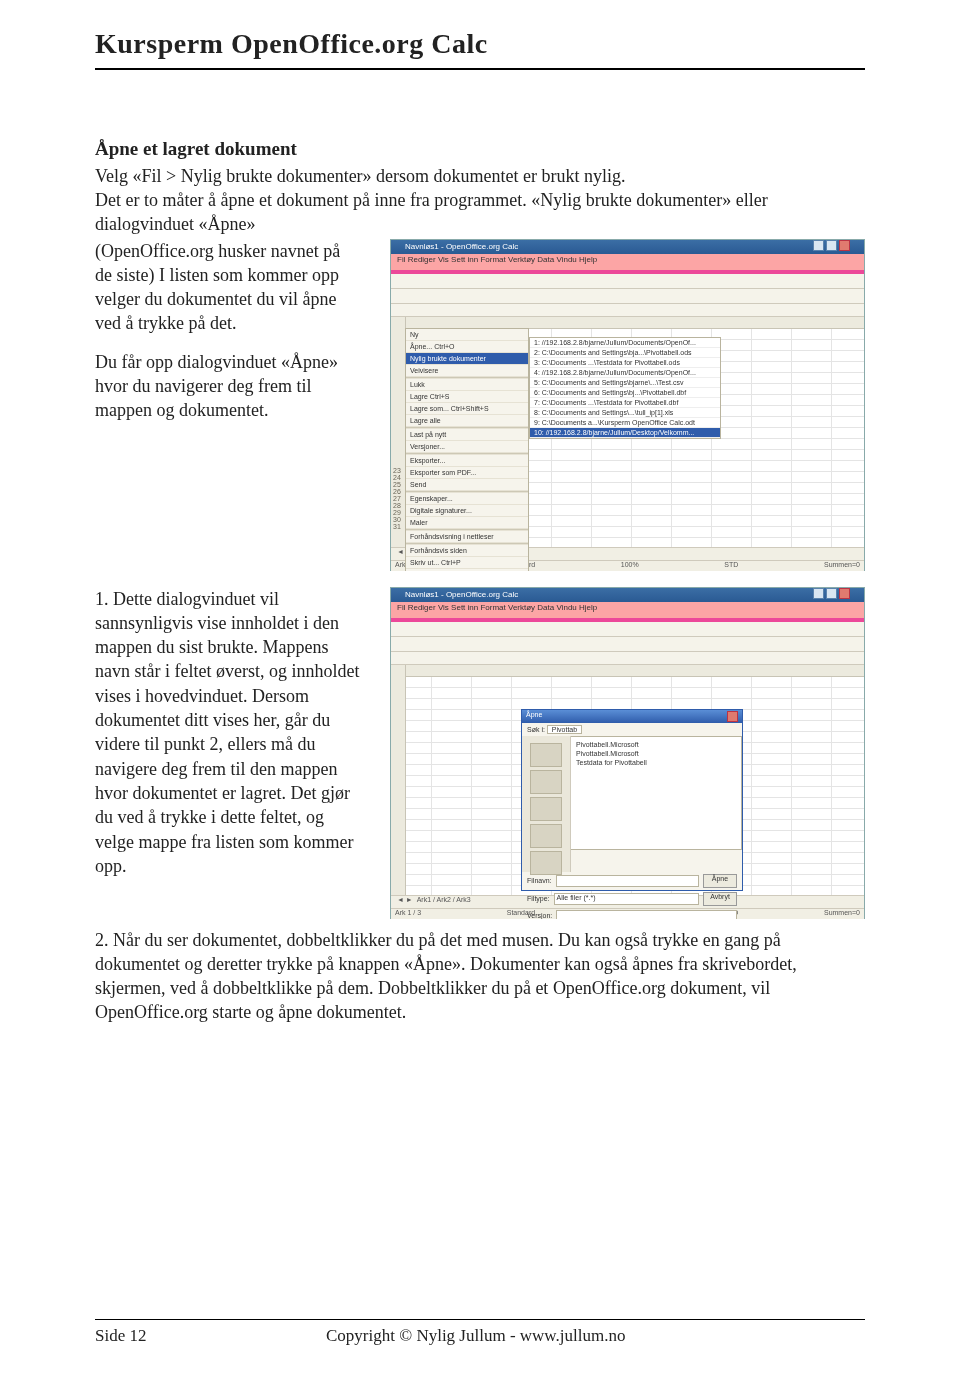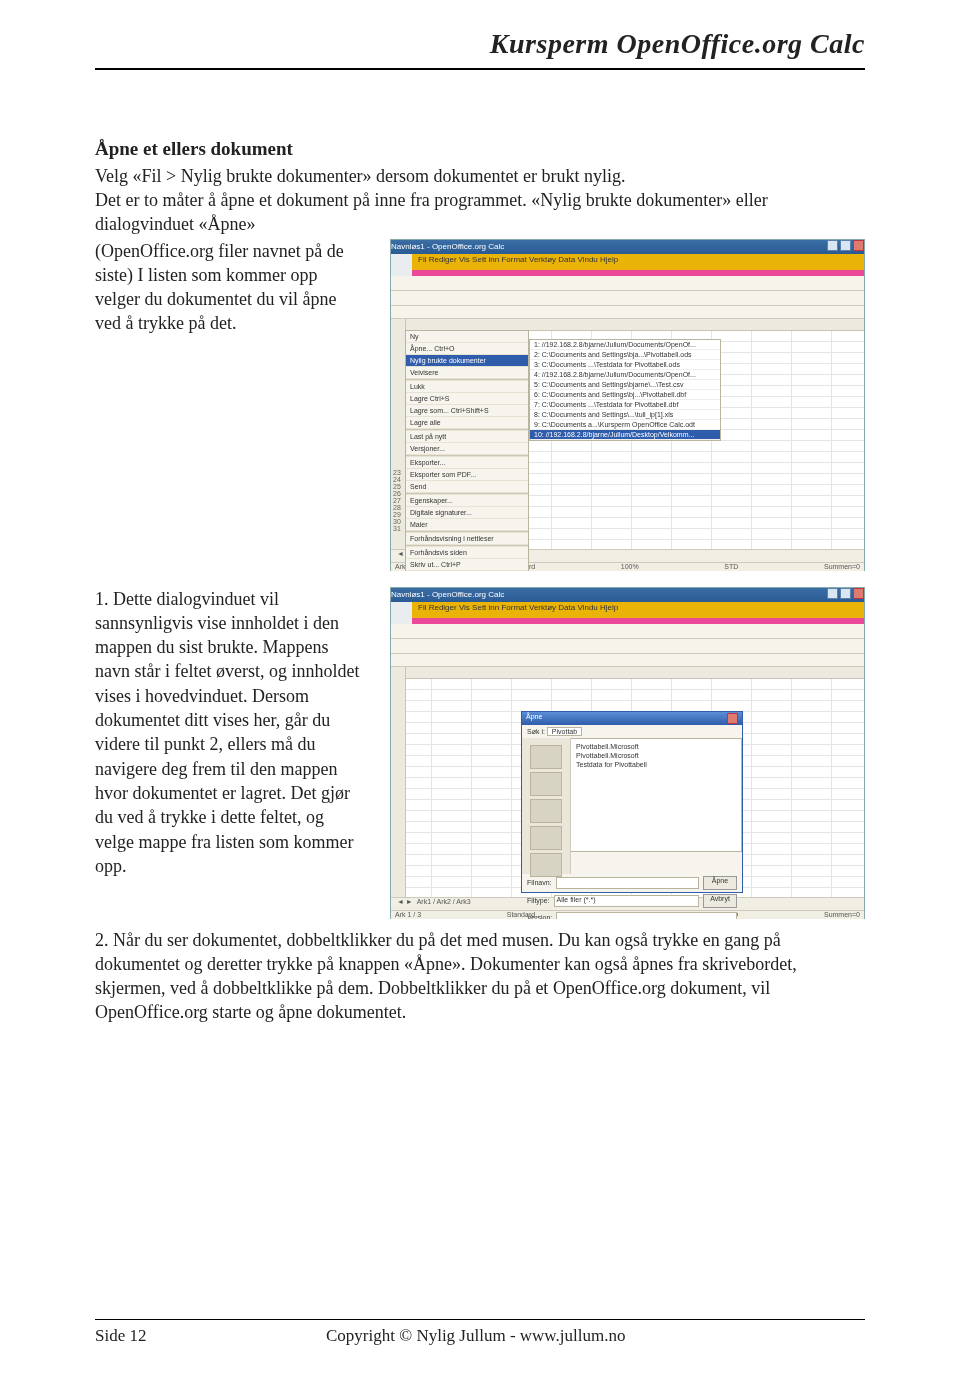--- a/index.html
+++ b/index.html
@@ -13,23 +13,22 @@
     color: #222;
   }
   .page {
     position: relative;
     width: 960px;
     height: 1392px;
     box-sizing: border-box;
     padding: 28px 95px 0 95px;
   }
   .header-title {
-    text-align: right;
+    text-align: left;
     font-size: 28px;
-    font-style: italic;
     font-weight: bold;
     letter-spacing: 0.5px;
     margin: 0 0 8px 0;
   }
   .rule {
     border: none;
     border-top: 2px solid #000;
     margin: 0;
   }
   .body-area {
@@ -68,30 +67,30 @@
     position: relative;
   }
   .ss-titlebar {
     height: 14px;
     background: linear-gradient(#3b6ea5, #2a5a93);
     display: flex;
     align-items: center;
     justify-content: space-between;
     color: #fff;
     font: 8px Arial, sans-serif;
-    padding: 0 0;
+    padding: 0 14px;
   }
   .ss-titlebar .wbtns span {
     display: inline-block; width: 9px; height: 9px; margin-left: 2px;
     background:#d9e6f2; border:1px solid #5a82ad;
   }
   .ss-titlebar .wbtns .close { background:#e07a6f; border-color:#b34; }
   .ss-menubar {
-    background:#eab308; height: 14px; font: 8px Arial,sans-serif;
-    color:#333; padding: 1px 6px; border-bottom:6px solid #ec4899;margin-left:21px;
+    background:#fca5a5; height: 14px; font: 8px Arial,sans-serif;
+    color:#333; padding: 1px 6px; border-bottom:4px solid #ec4899;
   }
   .ss-toolbars {
     background:#f5f3ea; height: 14px; border-bottom:1px solid #cfcabc;
   }
   .ss-toolbars2 {
     background:#f5f3ea; height: 14px; border-bottom:1px solid #cfcabc;
   }
   .ss-cellref {
     background:#f5f3ea; height: 12px; border-bottom:1px solid #cfcabc;
   }
@@ -212,28 +211,29 @@
   }
 </style>
 </head>
 <body>
 
 <div class="page">
   <h1 class="header-title">Kursperm OpenOffice.org Calc</h1>
   <hr class="rule">
 
   <div class="body-area">
-    <p class="section-heading">Åpne et ellers dokument</p>
+    <p class="section-heading">Åpne et lagret dokument</p>
     <p class="intro-para">Velg «Fil &gt; Nylig brukte dokumenter» dersom dokumentet er brukt nylig.</p>
     <p class="intro-para">Det er to måter å åpne et dokument på inne fra programmet. «Nylig brukte dokumenter» eller dialogvinduet «Åpne»</p>
 
     <div class="row">
       <div class="col-text">
-        <p>(OpenOffice.org filer navnet på de siste) I listen som kommer opp velger du dokumentet du vil åpne ved å trykke på det.</p>
+        <p>(OpenOffice.org husker navnet på de siste) I listen som kommer opp velger du dokumentet du vil åpne ved å trykke på det.</p>
         <div class="spacer"></div>
+        <p>Du får opp dialogvinduet «Åpne» hvor du navigerer deg frem til mappen og dokumentet.</p>
       </div>
       <div class="col-img">
         <div class="screenshot" style="height:332px;">
           <div class="ss-titlebar">
             <span>Navnløs1 - OpenOffice.org Calc</span>
             <span class="wbtns"><span></span><span></span><span class="close"></span></span>
           </div>
           <div class="ss-menubar">Fil  Rediger  Vis  Sett inn  Format  Verktøy  Data  Vindu  Hjelp</div>
           <div class="ss-toolbars"></div>
           <div class="ss-toolbars2"></div>

